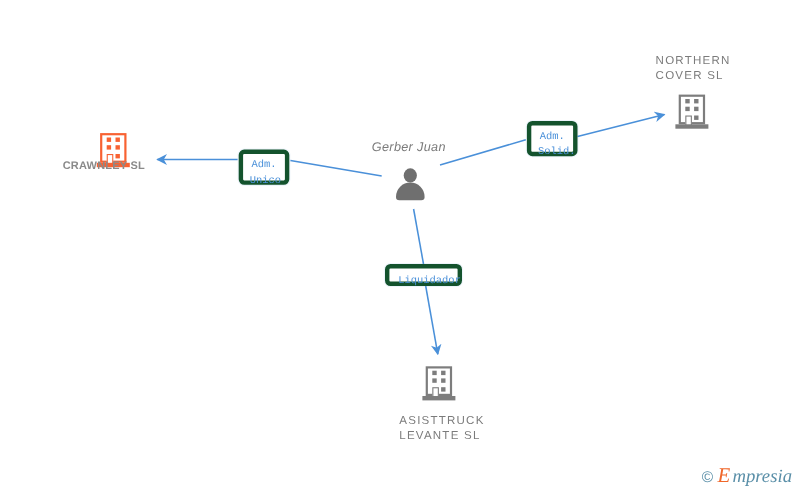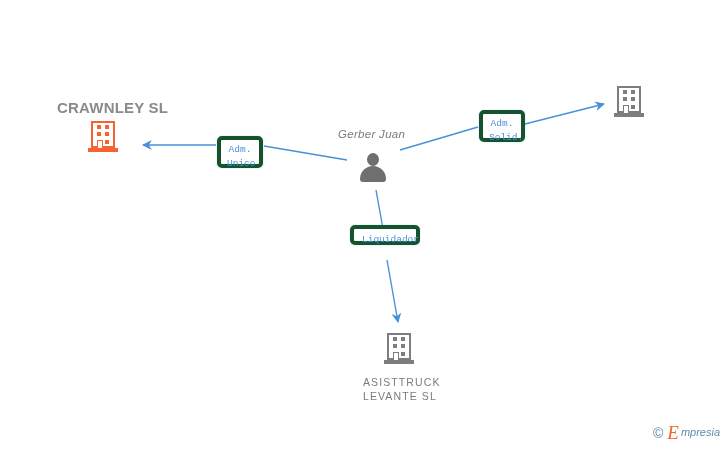--- a/index.html
+++ b/index.html
@@ -37,23 +37,24 @@
     z-index: 4;
     font-family: "Liberation Sans", sans-serif;
     font-size: 11px;
     line-height: 14px;
     color: #7b7b7b;
     white-space: pre-line;
     letter-spacing: 0.3px;
   }
   .company-label.strong {
     font-weight: bold;
-    font-size: 15px;
+    font-size: 10px;
     color: #8a8a8a;
     letter-spacing: 0.2px;
+    margin-top: 44px;
   }
   .company-label.wide {
     letter-spacing: 1.1px;
     font-size: 10.5px;
   }
 
   
   .building {
     position: relative;
     width: 30px;
@@ -161,23 +162,23 @@
     color: #5a8fa8;
   }
   #watermark .wm-e {
     font-family: "Liberation Serif", serif;
     font-style: italic;
     font-size: 19px;
     color: #f0672a;
     line-height: 1;
   }
   #watermark .wm-rest {
-    font-family: Liberation Sans, sans-serif;
+    font-family: Liberation Serif, serif;
     font-style: italic;
-    font-size: 11px;
+    font-size: 17px;
     color: #5a8fa8;
     line-height: 1;
     margin-left: -2px;
   }
 </style>
 </head>
 <body>
 
 <div id="canvas">
 
@@ -205,20 +206,22 @@
       <div class="win" style="left:9px;  top:4px;"></div>
       <div class="win" style="left:17px; top:4px;"></div>
       <div class="win" style="left:9px;  top:11px;"></div>
       <div class="win" style="left:17px; top:11px;"></div>
       <div class="win" style="left:17px; top:19px;"></div>
       <div class="door"></div>
       <div class="base"></div>
     </div>
   </div>
 
+  <div class="company-label wide" style="left:596px; top:48px;">NORTHERN
+COVER  SL</div>
   <div class="node" style="left:614px; top:86px;">
     <div class="building bldg-gray">
       <div class="body"></div>
       <div class="win" style="left:9px;  top:4px;"></div>
       <div class="win" style="left:17px; top:4px;"></div>
       <div class="win" style="left:9px;  top:11px;"></div>
       <div class="win" style="left:17px; top:11px;"></div>
       <div class="win" style="left:17px; top:19px;"></div>
       <div class="door"></div>
       <div class="base"></div>
@@ -247,21 +250,21 @@
       <div class="torso"></div>
     </div>
   </div>
 
   <div class="rel-box" style="left:217px; top:136px; width:46px; height:32px;">Adm.
 Unico</div>
 
   <div class="rel-box" style="left:479px; top:110px; width:46px; height:32px;">Adm.
 Solid.</div>
 
-  <div class="rel-box one-line" style="left:350px; top:225px; width:70px; height:20px;">Liquidador</div>
+  <div class="rel-box one-line" style="left:350px; top:240px; width:70px; height:20px;">Liquidador</div>
 
   <div id="watermark">
     <span class="copy">©</span>
     <span class="wm-e">E</span>
     <span class="wm-rest">mpresia</span>
   </div>
 
 </div>
 
 </body></html>

